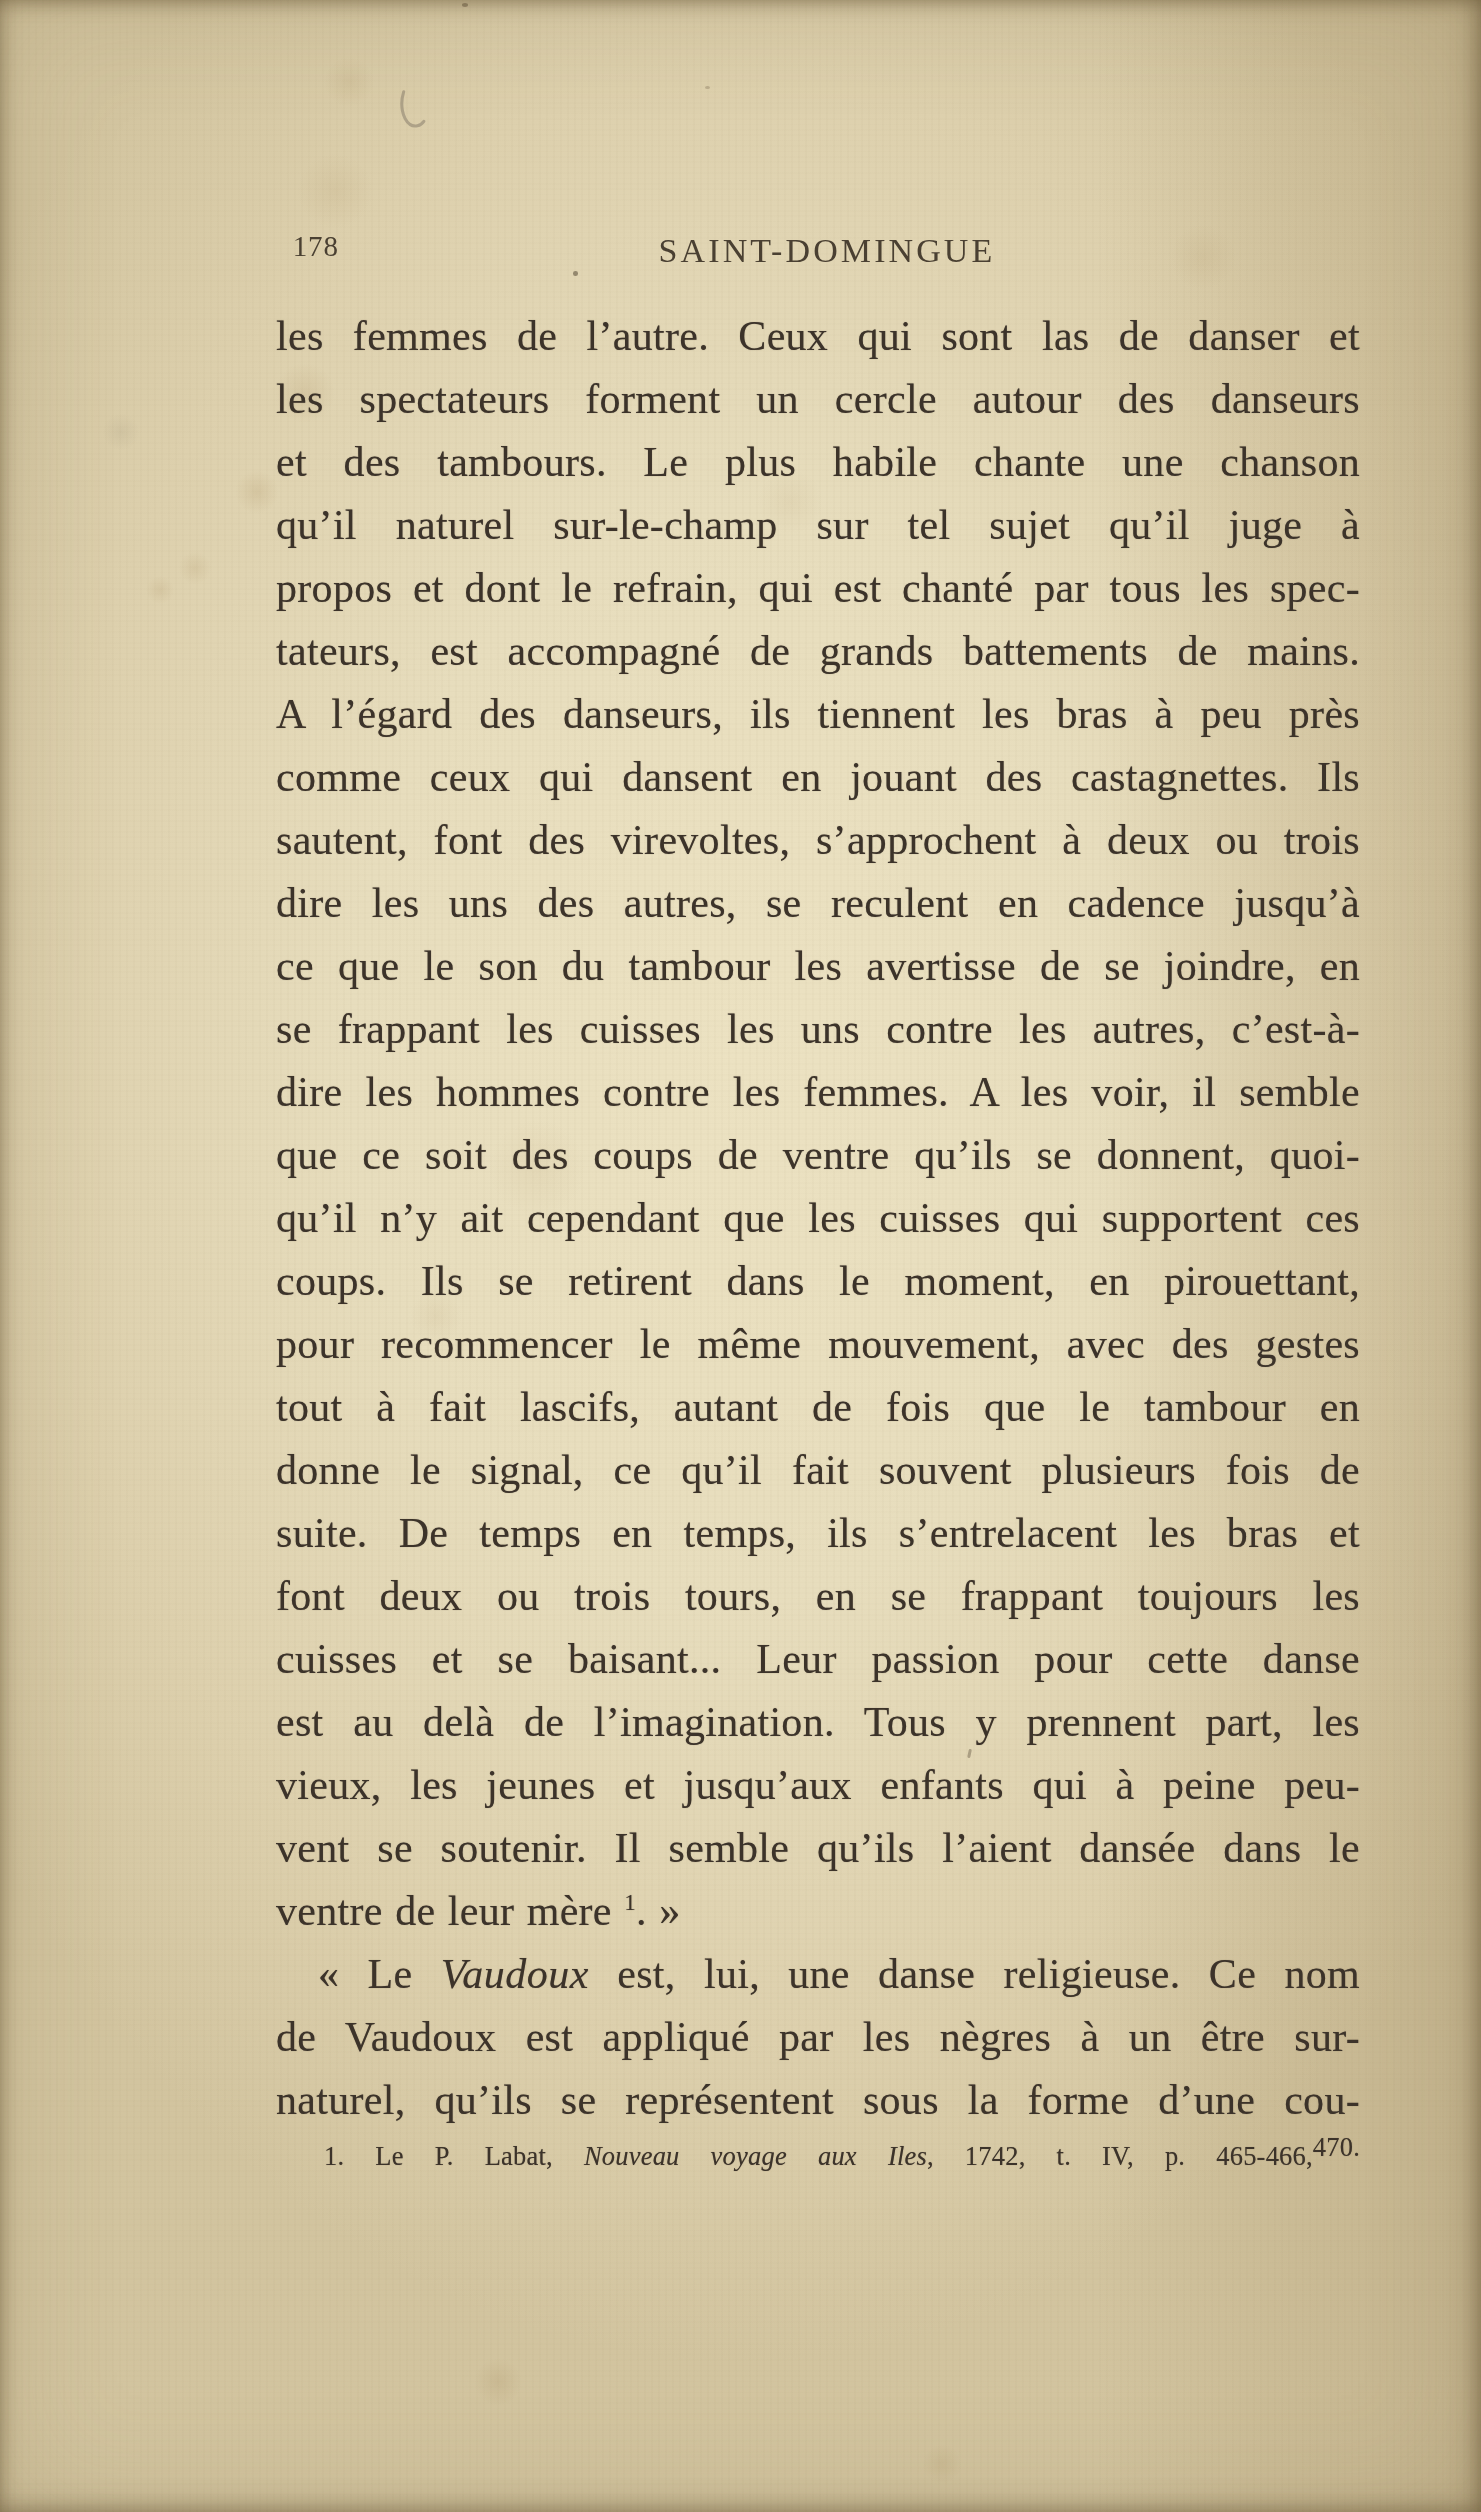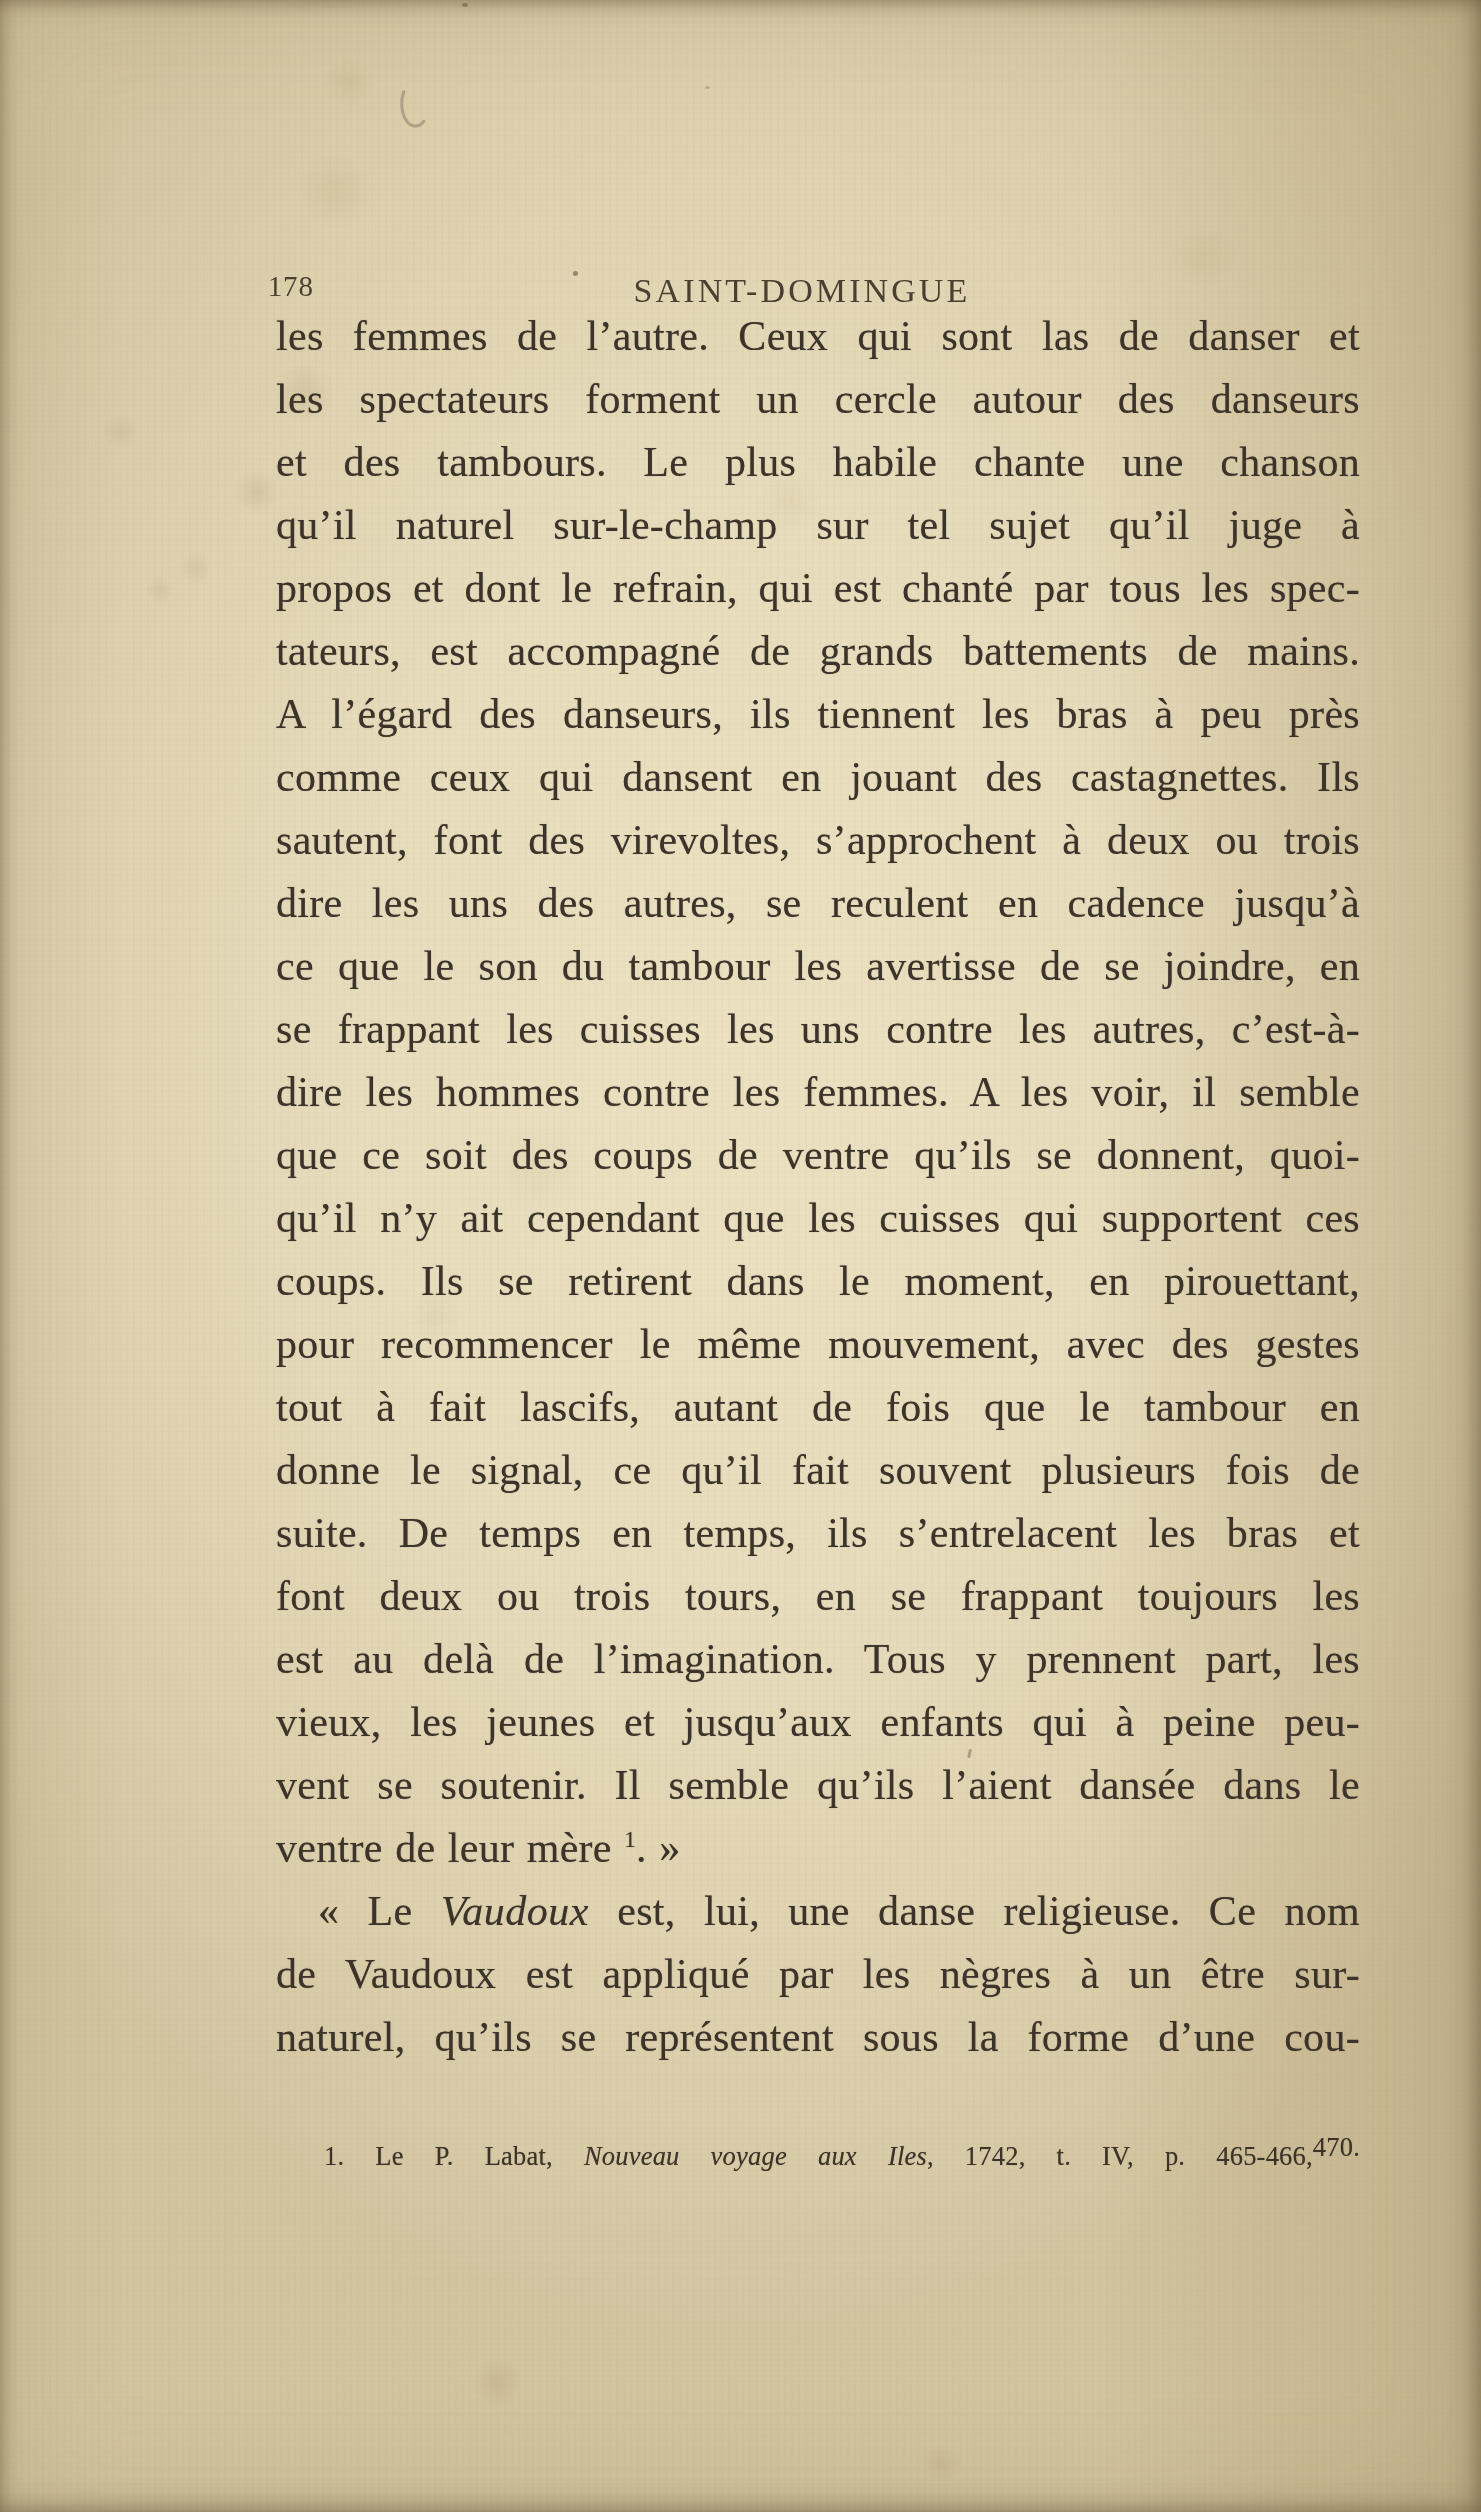--- a/index.html
+++ b/index.html
@@ -56,23 +56,22 @@
       inset 0 0 117px rgba(120,100,60,.20);
   }
   .speck{position:absolute;border-radius:50%;pointer-events:none;}
   .speck.a{left:462px;top:3.1px;width:6.2px;height:3.9px;background:#6b5d49;opacity:.55;}
   .speck.b{left:573px;top:271px;width:4.7px;height:4.7px;background:#4a3d2c;opacity:.5;}
   .speck.c{left:968px;top:1749px;width:3.1px;height:9.3px;background:#5a4d3a;opacity:.4;transform:rotate(12deg);border-radius:1.6px;}
   .speck.d{left:705px;top:86px;width:4.7px;height:3.1px;background:#8a7a5e;opacity:.4;}
   .penmark{position:absolute;left:399px;top:90px;opacity:.55;pointer-events:none;}
 
   .header{
-    position:absolute;left:260px;top:230px;width:1084px;height:37px;
+    position:absolute;left:285px;top:230px;width:1084px;height:37px;
     color:var(--ink-soft);
-    margin-top:40px;
   }
   .pagenum{
     position:absolute;left:7.8px;top:0;
     font-size:29px;letter-spacing:0.8px;
   }
   .running{
     position:absolute;left:0;right:0;top:1.6px;text-align:center;
     font-size:34px;letter-spacing:3.1px;
   }
 
@@ -134,20 +133,21 @@
       <div class="line"><span>se frappant les cuisses les uns contre les autres, c’est-à-</span></div>
       <div class="line"><span>dire les hommes contre les femmes. A les voir, il semble</span></div>
       <div class="line"><span>que ce soit des coups de ventre qu’ils se donnent, quoi-</span></div>
       <div class="line"><span>qu’il n’y ait cependant que les cuisses qui supportent ces</span></div>
       <div class="line"><span>coups. Ils se retirent dans le moment, en pirouettant,</span></div>
       <div class="line"><span>pour recommencer le même mouvement, avec des gestes</span></div>
       <div class="line"><span>tout à fait lascifs, autant de fois que le tambour en</span></div>
       <div class="line"><span>donne le signal, ce qu’il fait souvent plusieurs fois de</span></div>
       <div class="line"><span>suite. De temps en temps, ils s’entrelacent les bras et</span></div>
       <div class="line"><span>font deux ou trois tours, en se frappant toujours les</span></div>
+      <div class="line"><span>cuisses et se baisant... Leur passion pour cette danse</span></div>
       <div class="line"><span>est au delà de l’imagination. Tous y prennent part, les</span></div>
       <div class="line"><span>vieux, les jeunes et jusqu’aux enfants qui à peine peu-</span></div>
       <div class="line"><span>vent se soutenir. Il semble qu’ils l’aient dansée dans le</span></div>
       <div class="line nojust"><span>ventre de leur mère </span><sup class="fnref">1</sup><span>. »</span></div>
       <div class="line indent"><span>« Le </span><i>Vaudoux</i><span> est, lui, une danse religieuse. Ce nom</span></div>
       <div class="line"><span>de Vaudoux est appliqué par les nègres à un être sur-</span></div>
       <div class="line"><span>naturel, qu’ils se représentent sous la forme d’une cou-</span></div>
     </div>
 
   <div class="footnote"><span>1. Le P. Labat, </span><i>Nouveau voyage aux Iles</i><span>, 1742, t. IV, p. 465-466,</span><span class="raised">470.</span></div>

